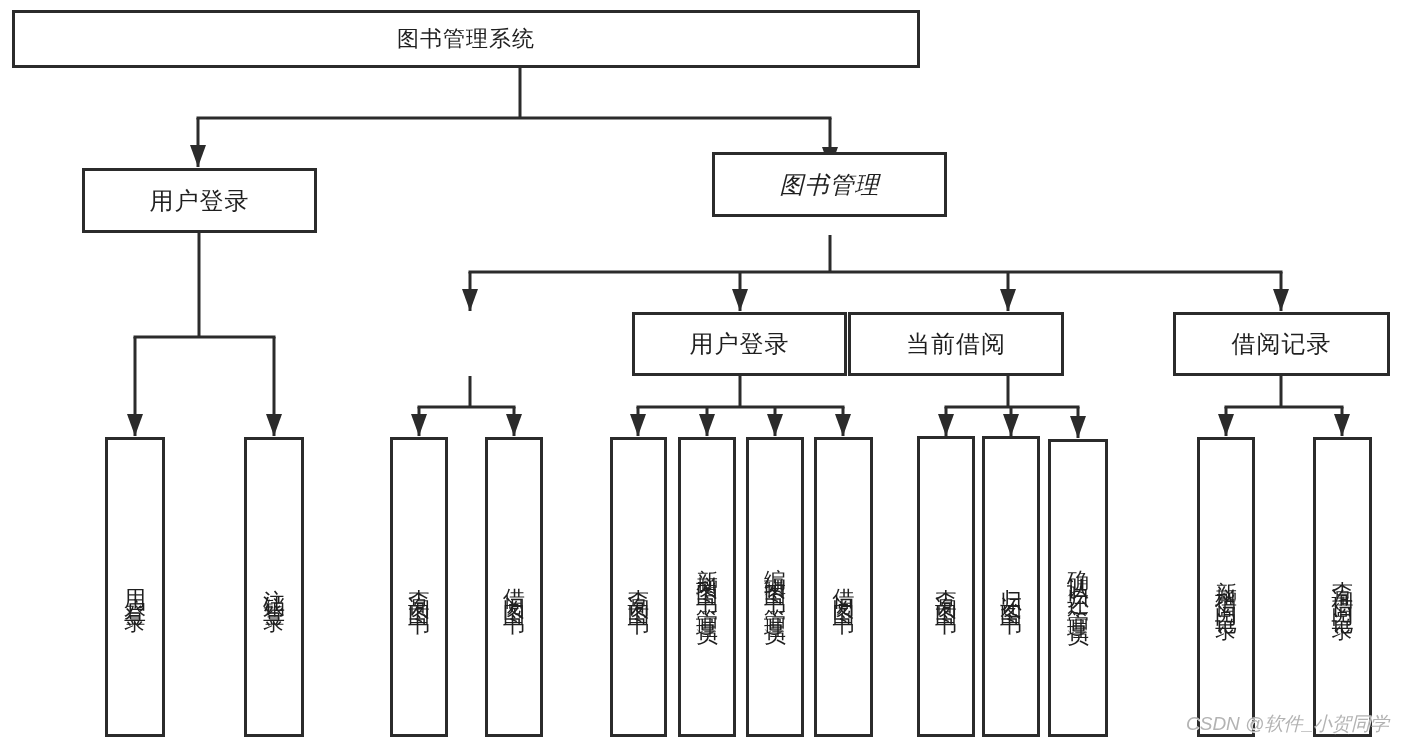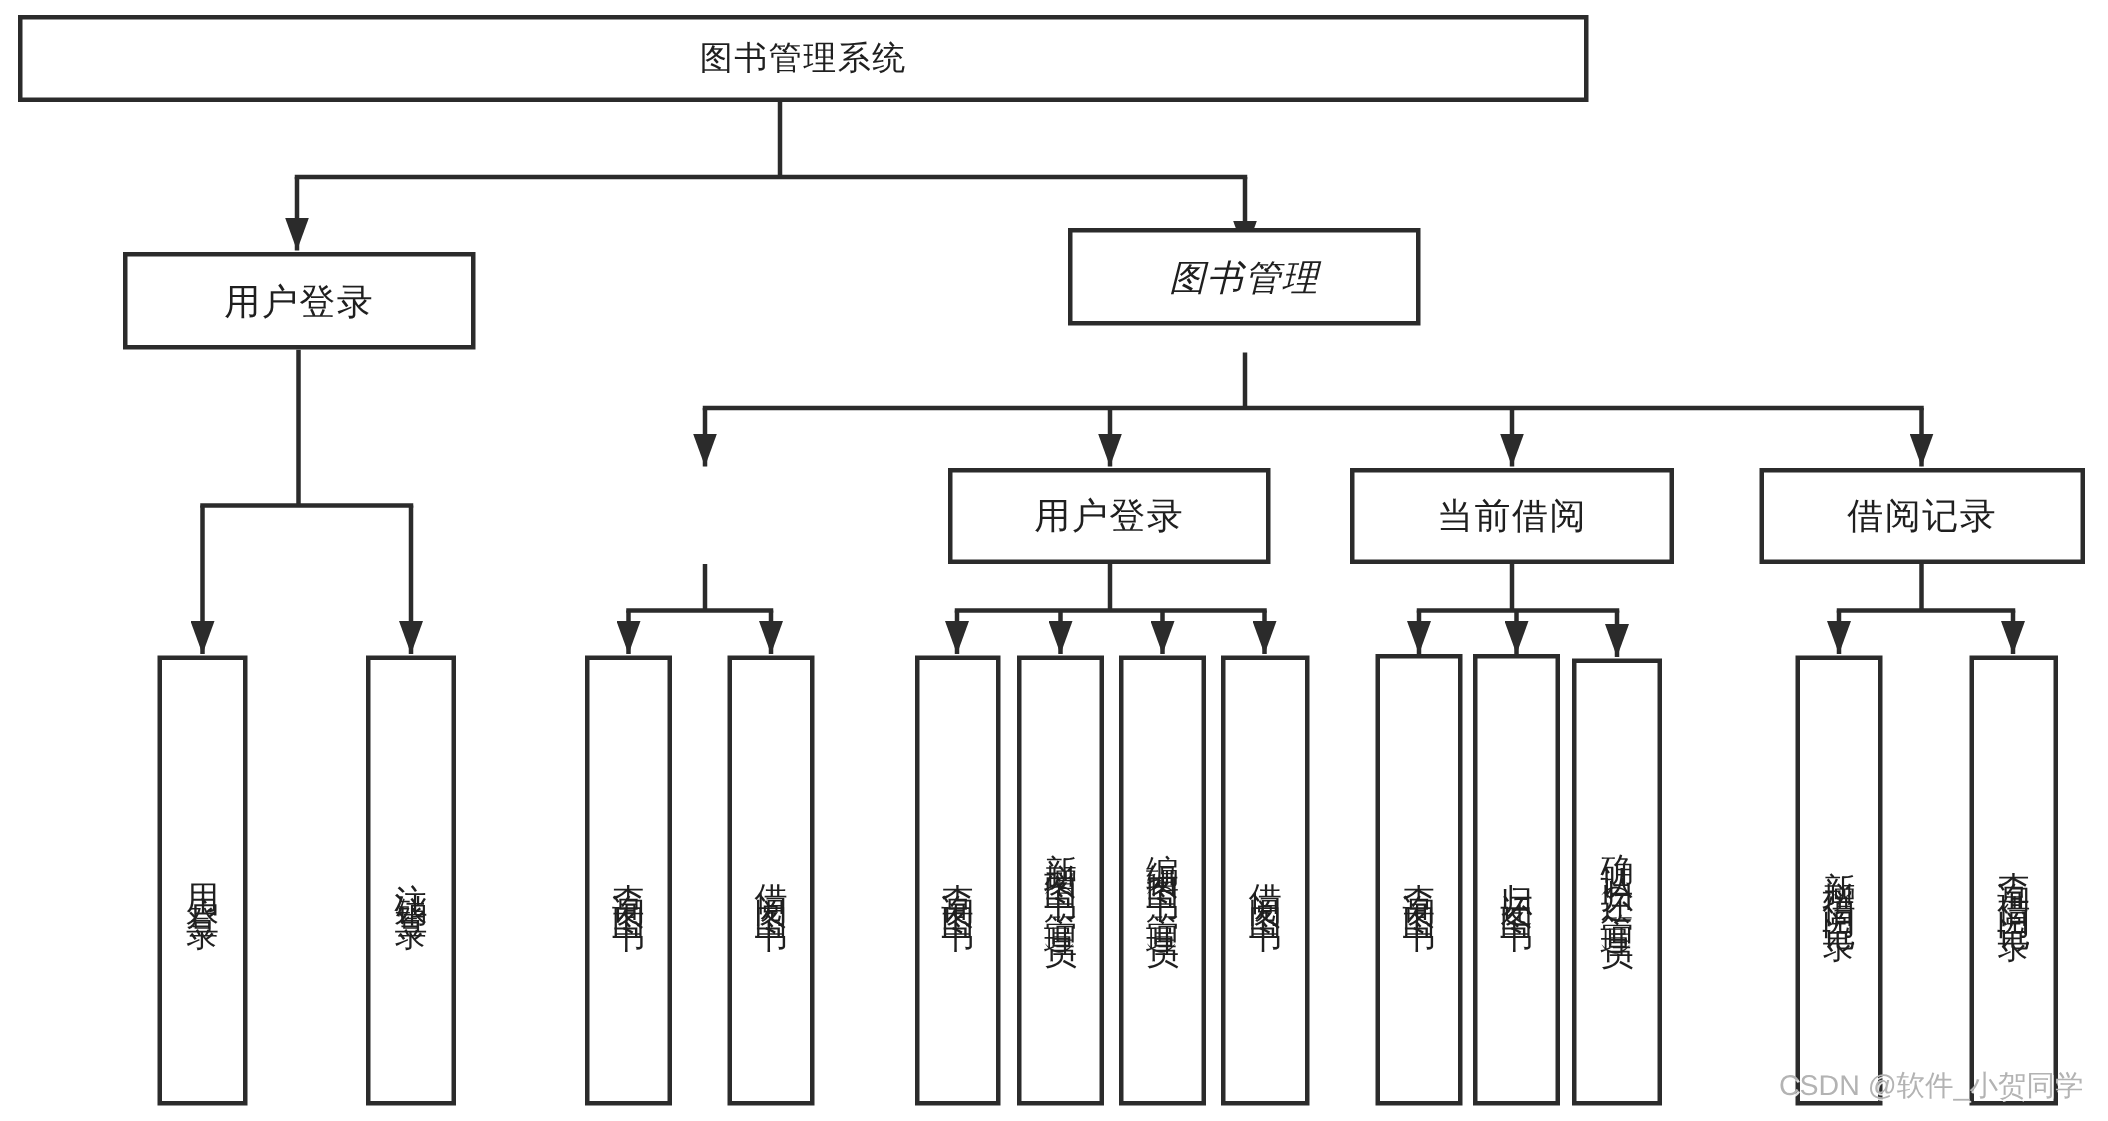--- a/index.html
+++ b/index.html
@@ -57,20 +57,21 @@
   }
   .watermark {
     position: absolute;
     left: 1186px;
     top: 711px;
     font-size: 19px;
     color: #b3b3b3;
     text-shadow: 1px 1px 0 rgba(255,255,255,0.85);
     white-space: nowrap;
     z-index: 5;
+    font-style: italic;
   }
 </style>
 </head>
 <body>
 
 <div class="canvas">
 
   <svg class="connectors" width="1405" height="747" viewBox="0 0 1405 747" xmlns="http://www.w3.org/2000/svg">
     <defs>
       <marker id="arw" viewBox="0 0 16 22" refX="8" refY="22" markerWidth="16" markerHeight="22" markerUnits="userSpaceOnUse" orient="0">
@@ -114,27 +115,27 @@
       <line x1="1011" y1="407" x2="1011" y2="436" marker-end="url(#arw)"></line>
       <line x1="1078" y1="407" x2="1078" y2="438" marker-end="url(#arw)"></line>
 
       <path d="M1281,376 L1281,407"></path>
       <path d="M1224.5,407 L1343.5,407"></path>
       <line x1="1226" y1="407" x2="1226" y2="436" marker-end="url(#arw)"></line>
       <line x1="1342" y1="407" x2="1342" y2="436" marker-end="url(#arw)"></line>
     </g>
   </svg>
 
-  <div class="node root" style="left:12px; top:10px; width:1047px; height:58px;">图书管理系统</div>
+  <div class="node root" style="left:12px; top:10px; width:908px; height:58px;">图书管理系统</div>
 
   <div class="node lvl2" style="left:82px; top:168px; width:235px; height:65px;">用户登录</div>
   <div class="node lvl2" style="left:712px; top:152px; width:235px; height:65px;font-style:italic;">图书管理</div>
 
   <div class="node lvl3" style="left:632px; top:312px; width:215px; height:64px;">用户登录</div>
-  <div class="node lvl3" style="left:900px; top:312px; width:216px; height:64px;">当前借阅</div>
+  <div class="node lvl3" style="left:848px; top:312px; width:216px; height:64px;">当前借阅</div>
   <div class="node lvl3" style="left:1173px; top:312px; width:217px; height:64px;">借阅记录</div>
 
   <div class="vnode" style="left:105px; top:437px; width:60px; height:300px;">
     <span>用户登录</span>
   </div>
   <div class="vnode" style="left:244px; top:437px; width:60px; height:300px;">
     <span>注销登录</span>
   </div>
 
   <div class="vnode" style="left:390px; top:437px; width:58px; height:300px;">

